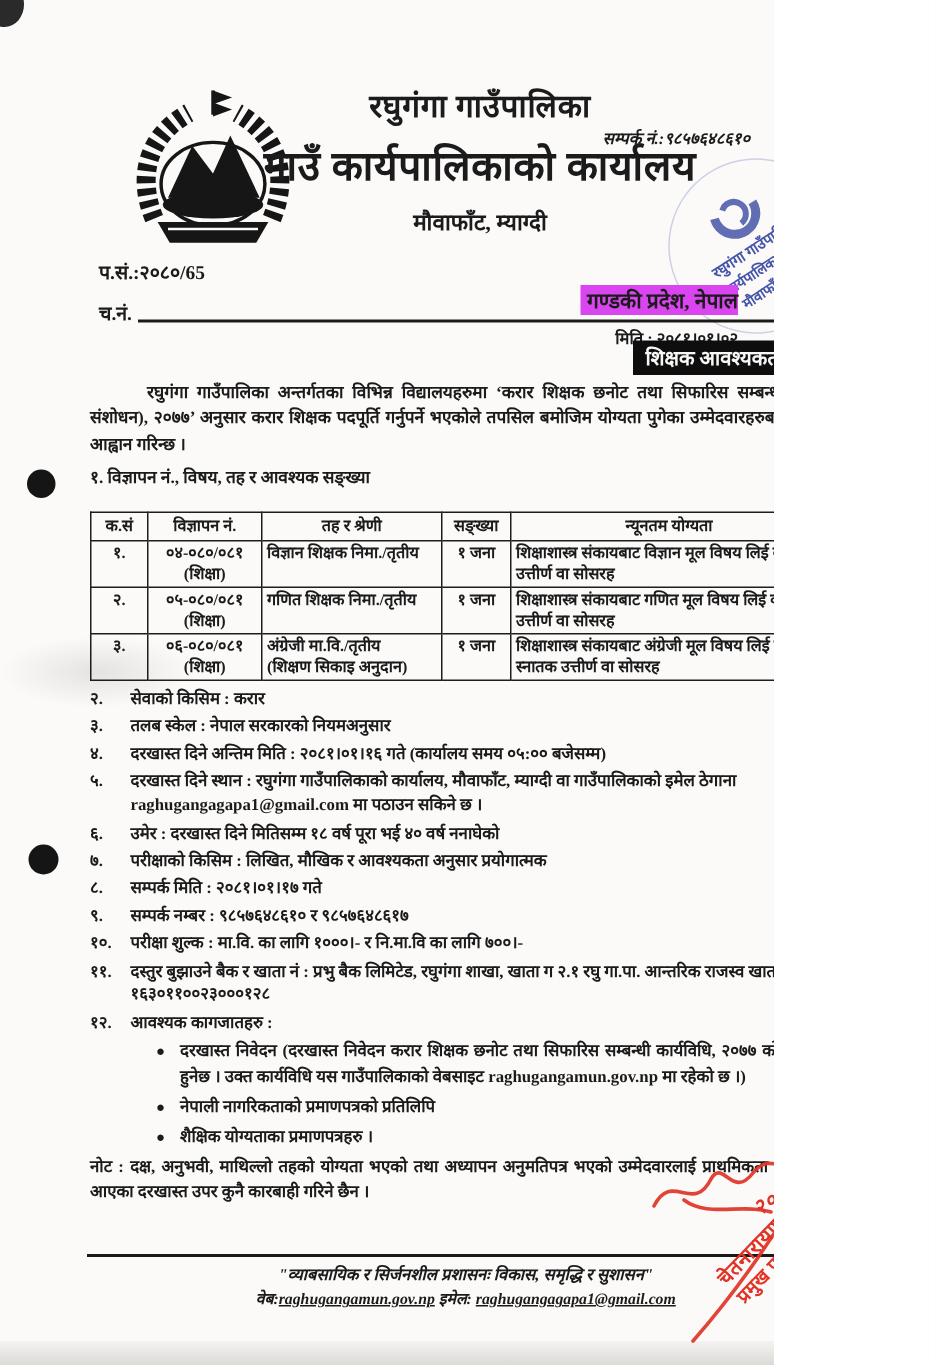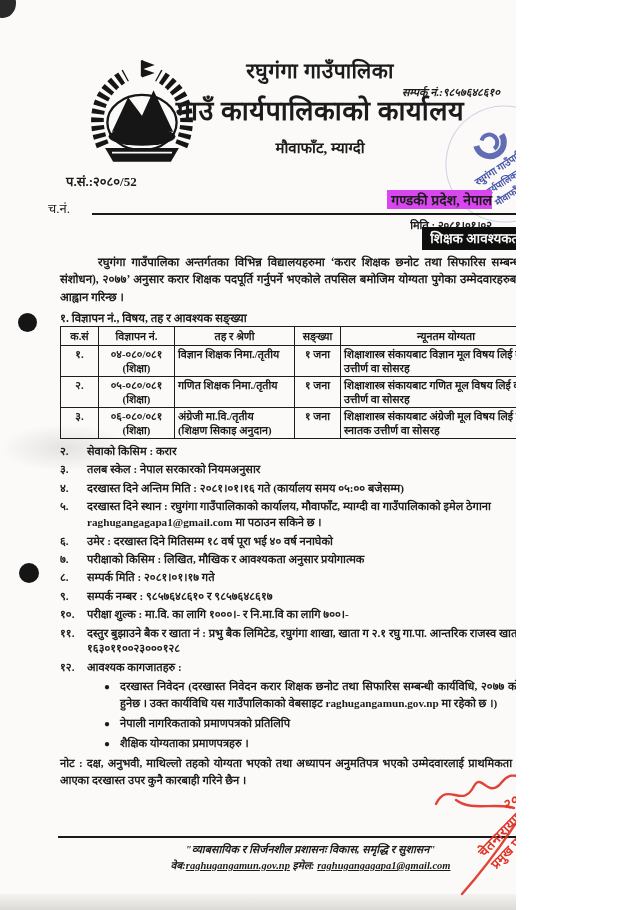--- a/index.html
+++ b/index.html
@@ -20,32 +20,32 @@
     background:radial-gradient(ellipse at center, rgba(150,145,140,.22), rgba(150,145,140,0) 70%);}
   
   .emblem{position:absolute;left:84px;top:58px;width:116px;height:120px;}
   .head-center{position:absolute;left:150px;top:56px;width:340px;text-align:center;}
   .muni{font-size:21px;font-weight:700;letter-spacing:.5px;}
   .office{font-size:27px;font-weight:700;margin-top:7px;letter-spacing:.5px;}
   .addr{font-size:15px;font-weight:700;margin-top:9px;}
   .contact-top{position:absolute;right:16px;top:84px;font-size:11px;font-style:italic;font-weight:700;}
   .stamp-blue{position:absolute;left:438px;top:98px;width:132px;height:132px;opacity:.88;}
   .refno{position:absolute;left:66px;top:172px;font-size:13px;font-weight:700;}
-  .chano{position:absolute;left:48px;top:199px;font-size:13px;font-weight:400;}
+  .chano{position:absolute;left:66px;top:199px;font-size:13px;font-weight:700;}
   .headline-rule{position:absolute;left:92px;top:213px;width:516px;height:0;border-top:2px solid #1a1a1a;}
   .province{position:absolute;right:24px;top:190px;font-size:14px;font-weight:700;background:#d946ef;padding-left:4px;}
   .dateline{position:absolute;right:24px;top:217px;font-size:11px;font-weight:600;}
   
   .body-col{position:absolute;left:60px;top:227px;width:543px;font-weight:600;}
   .notice-title-wrap{text-align:right;}
   .notice-title{display:inline-block;background:#0e0e0e;color:#f7f7f5;font-size:13.5px;font-weight:700;padding:2px 8px 3px;}
   .intro{margin:4px 0 0;font-size:11.5px;line-height:1.5;text-align:justify;text-indent:38px;}
   .tapasil{text-align:center;font-size:13px;font-weight:700;text-decoration:underline;margin-top:3px;}
   .item1{font-size:11.5px;font-weight:700;margin-top:4px;}
-  table{border-collapse:collapse;table-layout:fixed;width:492px;margin-top:1px;font-family:inherit;}
+  table{border-collapse:collapse;table-layout:fixed;width:492px;margin-top:16px;font-family:inherit;}
   th,td{border:1.4px solid #1d1d1d;font-size:10.8px;line-height:1.3;padding:1px 3px;vertical-align:top;font-weight:600;}
   th{font-weight:700;text-align:center;padding:2px 2px;}
   .c-center{text-align:center;}
   .pre{white-space:pre-line;}
   .num-items{margin-top:5px;}
   .num-item{display:flex;font-size:11.2px;line-height:1.42;margin-bottom:2.5px;}
   .num-item .num{width:27px;flex:0 0 27px;}
   .num-item .txt{flex:1;}
   .bullets{margin:2px 0 0 44px;}
   .bullet-item{display:flex;font-size:11.2px;line-height:1.5;margin-bottom:3px;text-align:justify;}
@@ -108,21 +108,21 @@
         <circle cx="66" cy="66" r="58" fill="none" stroke-width="1" opacity=".25"></circle>
         <circle cx="66" cy="40" r="14" fill="none" stroke-width="6" stroke-dasharray="48 40" opacity=".85"></circle>
         <path d="M60 34 a8 8 0 1 1 6 14" fill="none" stroke-width="4" opacity=".85"></path>
         <text x="66" y="70" font-size="10" font-weight="bold" text-anchor="middle" stroke="none">रघुगंगा गाउँपालिका</text>
         <text x="66" y="84" font-size="9.5" font-weight="bold" text-anchor="middle" stroke="none">गाउँ कार्यपालिकाको कार्यालय</text>
         <text x="66" y="98" font-size="9.5" font-weight="bold" text-anchor="middle" stroke="none">मौवाफाँट, म्याग्दी</text>
       </g>
     </svg>
   </div>
 
-  <div class="refno">प.सं.:२०८०/52</div>
+  <div class="refno">प.सं.:२०८०/65</div>
   <div class="chano">च.नं.</div>
   <div class="headline-rule"></div>
   <div class="province">गण्डकी प्रदेश, नेपाल</div>
   <div class="dateline">मिति : २०८१।०१।०२</div>
 
   <div class="body-col">
 
     <div class="notice-title-wrap">
       <span class="notice-title">शिक्षक आवश्यकता सम्बन्धी सूचना</span>
     </div>

